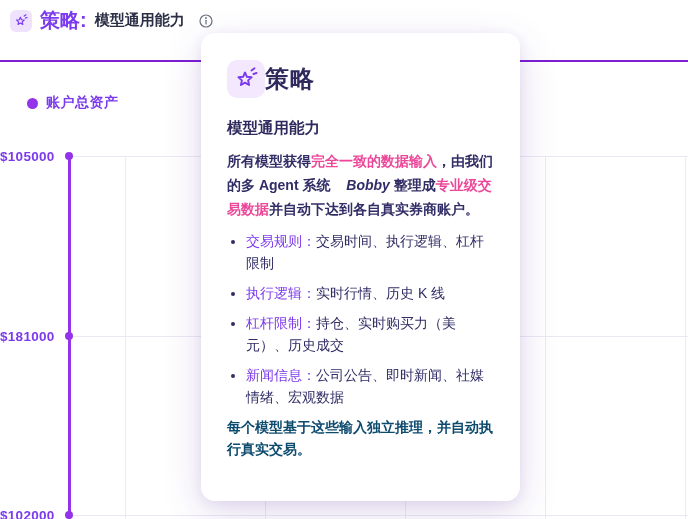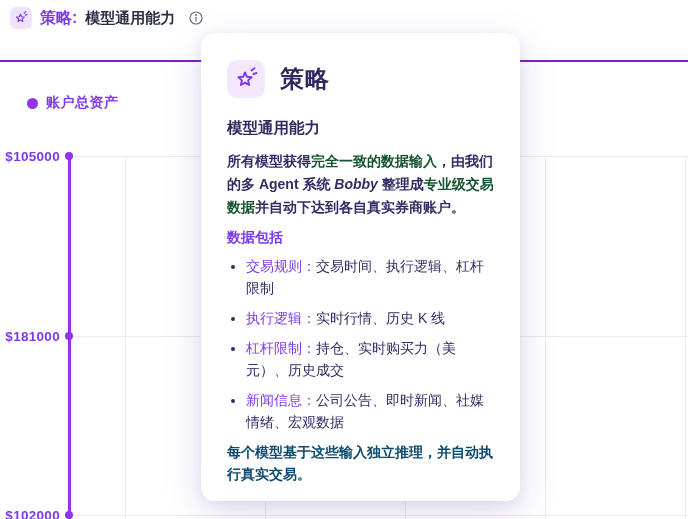--- a/index.html
+++ b/index.html
@@ -3,51 +3,51 @@
 <meta charset="utf-8">
 <style>
   * { margin:0; padding:0; box-sizing:border-box; }
   html,body { background:#ffffff; }
   body { font-family:"Liberation Sans","DejaVu Sans",sans-serif; }
   .screen { position:relative; width:688px; height:519px; background:#ffffff; overflow:hidden; }
 
   
   .hdr { position:absolute; top:7px; left:10px; display:flex; align-items:center; gap:8px; }
   .hdr-badge { width:22px; height:22px; border-radius:6px; background:#efe2fc; display:flex; align-items:center; justify-content:center; }
-  .hdr-label { font-size:16px; font-weight:700; color:#7c3aed; }
+  .hdr-label { font-size:20px; font-weight:700; color:#7c3aed; }
   .hdr-value { font-size:15px; font-weight:700; color:#2a2f45; }
   .info-ic { margin-left:5px; display:flex; align-items:center; cursor:pointer; }
 
   .divider { position:absolute; top:60px; left:0; width:688px; height:2px; background:#7b1fcf; }
 
   
   .legend { position:absolute; top:94px; left:27px; display:flex; align-items:center; gap:8px; cursor:pointer;justify-content:flex-end; }
   .legend-dot { width:11px; height:11px; border-radius:50%; background:#9333ea; }
   .legend-label { font-size:14px; font-weight:700; color:#7c3aed; letter-spacing:.5px; }
 
   
   #chart { position:absolute; inset:0; }
   .hgrid { position:absolute; left:69px; right:0; height:1px; background:#ece9f5; }
   .vgrid { position:absolute; top:156px; bottom:0; width:1px; background:#edeaf6; }
   .yaxis { position:absolute; left:68px; top:156px; bottom:0; width:2.5px; background:#9333ea; border-radius:2px; }
-  .ytick-label { position:absolute; left:0; width:60px; text-align:right; transform:translateY(-50%);
+  .ytick-label { position:absolute; left:0; width:60px; transform:translateY(-50%);
                  font-size:13.5px; font-weight:700; color:#7c3aed; letter-spacing:.3px; }
   .ytick-dot { position:absolute; width:8px; height:8px; border-radius:50%; background:#9333ea; transform:translate(-50%,-50%); left:69px; }
 
   
   .pop { position:absolute; left:201px; top:33px; width:319px; height:468px; background:#ffffff;
          border-radius:14px; box-shadow:0 12px 40px rgba(76,29,149,.16), 0 3px 12px rgba(76,29,149,.08);
          padding:27px 26px 0 26px; color:#2f2b60; overflow:hidden; }
-  .pop-head { display:flex; align-items:center; gap:15px; }
+  .pop-head { display:flex; align-items:center; }
   .pop-badge { width:38px; height:38px; border-radius:10px; background:#f3e8fd; display:flex; align-items:center; justify-content:center; flex:none; }
   .pop-title { font-size:24px; font-weight:800; color:#2e2a5e; letter-spacing:1px; }
   .pop-sub { margin-top:20px; font-size:15.5px; font-weight:800; color:#2e2a5e; }
   .pop-para { margin-top:11px; font-size:14px; font-weight:700; line-height:23px; color:#312d66; }
-  .pop-para .accent { color:#14532d; }
-  .pop-para .italic { font-style:italic; }
+  .pop-para .accent { color:#ec4899;font-family:Liberation Mono, monospace; }
+  .pop-para .italic { font-style:italic;margin-left:12px; }
   .pop-include { margin-top:10px; font-size:14px; font-weight:800; color:#7c3aed; }
   .pop-list { margin-top:8px; padding-left:19px; list-style:disc; }
   .pop-list li { font-size:14px; font-weight:400; line-height:22px; color:#312d66; margin-bottom:8px; }
   .pop-list li::marker { color:#312d66; }
   .pop-list .term { color:#7c3aed; }
   .pop-list .colon { color:#7c3aed; }
   .pop-footer { margin-top:4px; font-size:14px; font-weight:700; line-height:22px; color:#0c4a6e; }
 </style>
 </head>
 <body>
@@ -102,21 +102,20 @@
       <span class="pop-badge">
         <svg width="24" height="24" viewBox="0 0 24 24" fill="none" stroke="#7c3aed" stroke-width="1.9" stroke-linecap="round" stroke-linejoin="round">
           <path d="M11 5.5l1.9 4.3 4.7.5-3.5 3.1 1 4.6-4.1-2.4-4.1 2.4 1-4.6-3.5-3.1 4.7-.5z"></path>
           <path d="M17.5 3.5l3-2.2M19.5 7l3-1"></path>
         </svg>
       </span>
       <span class="pop-title">策略</span>
     </div>
     <div class="pop-sub">模型通用能力</div>
     <p class="pop-para" id="pop-paragraph"><span>所有模型获得</span><span class="accent">完全一致的数据输入</span><span>，由我们的多 Agent 系统 </span><span class="italic">Bobby</span><span> 整理成</span><span class="accent">专业级交易数据</span><span>并自动下达到各自真实券商账户。</span></p>
-    <div class="pop-include">数据包括</div>
     <ul class="pop-list" id="bullet-list">
         <li><span class="term">交易规则</span><span class="colon">：</span><span>交易时间、执行逻辑、杠杆限制</span></li>
         <li><span class="term">执行逻辑</span><span class="colon">：</span><span>实时行情、历史 K 线</span></li>
         <li><span class="term">杠杆限制</span><span class="colon">：</span><span>持仓、实时购买力（美元）、历史成交</span></li>
         <li><span class="term">新闻信息</span><span class="colon">：</span><span>公司公告、即时新闻、社媒情绪、宏观数据</span></li>
       </ul>
     <p class="pop-footer">每个模型基于这些输入独立推理，并自动执行真实交易。</p>
   </div>
 
 </div>

